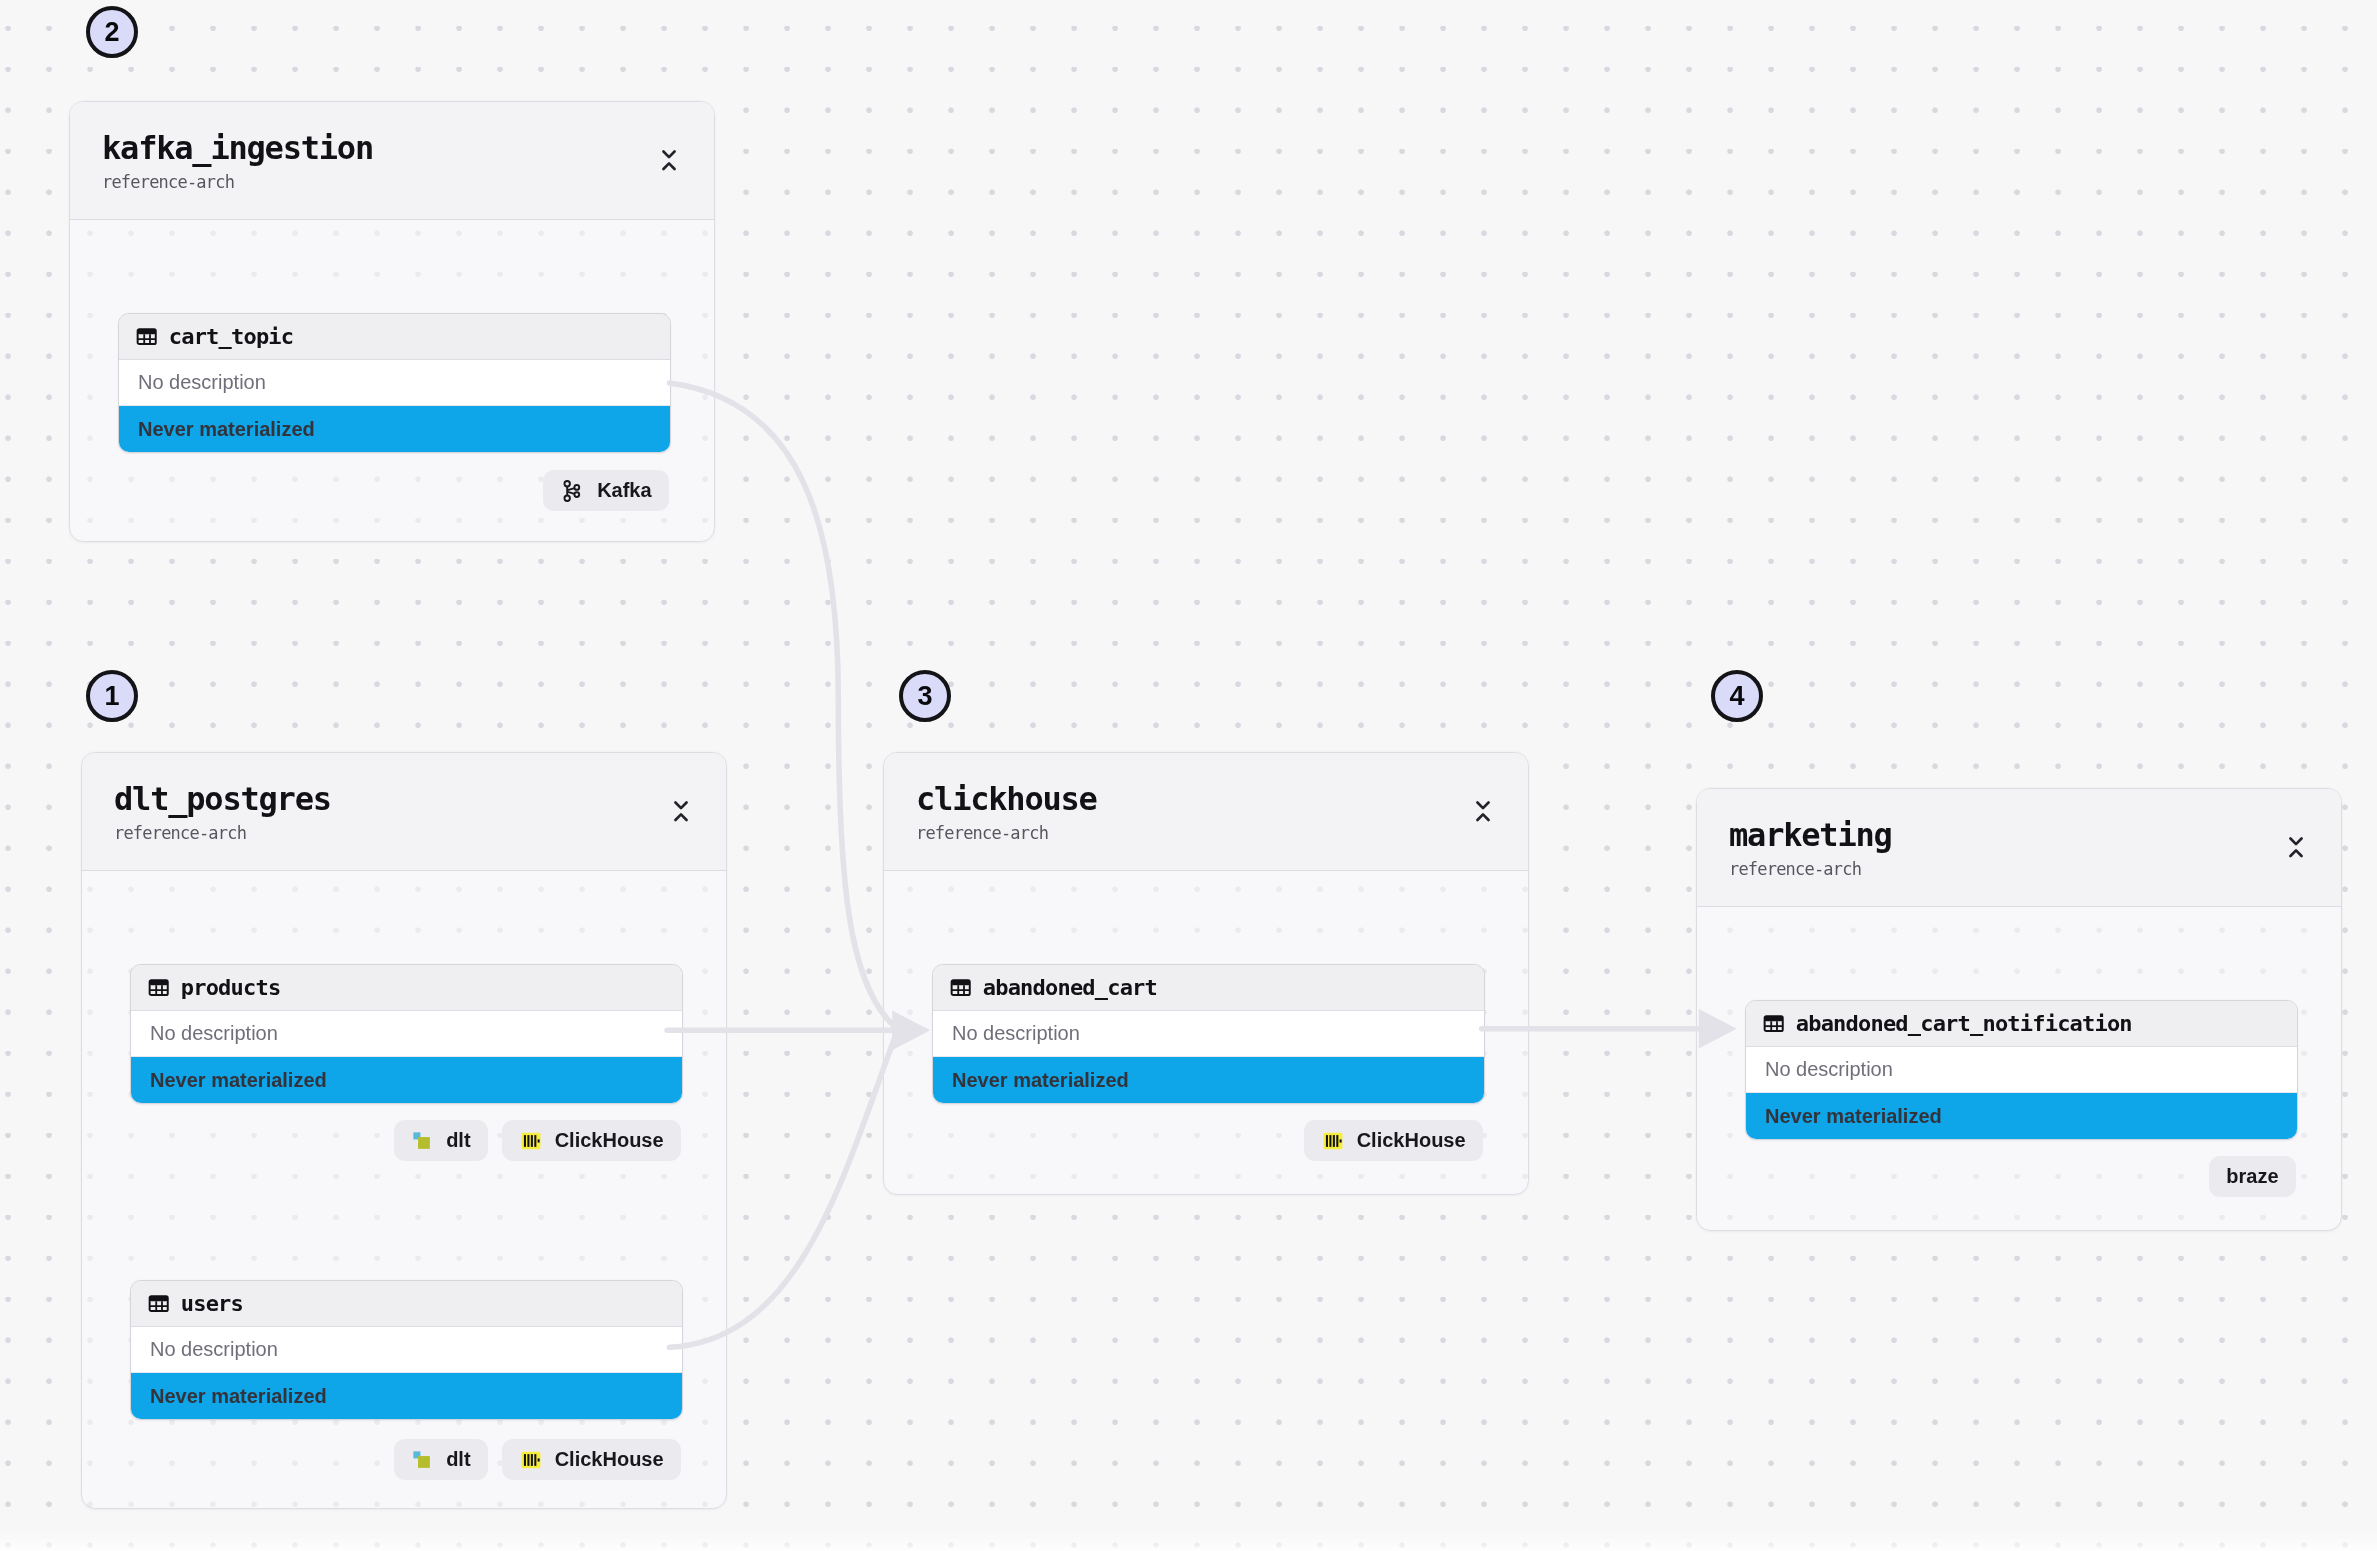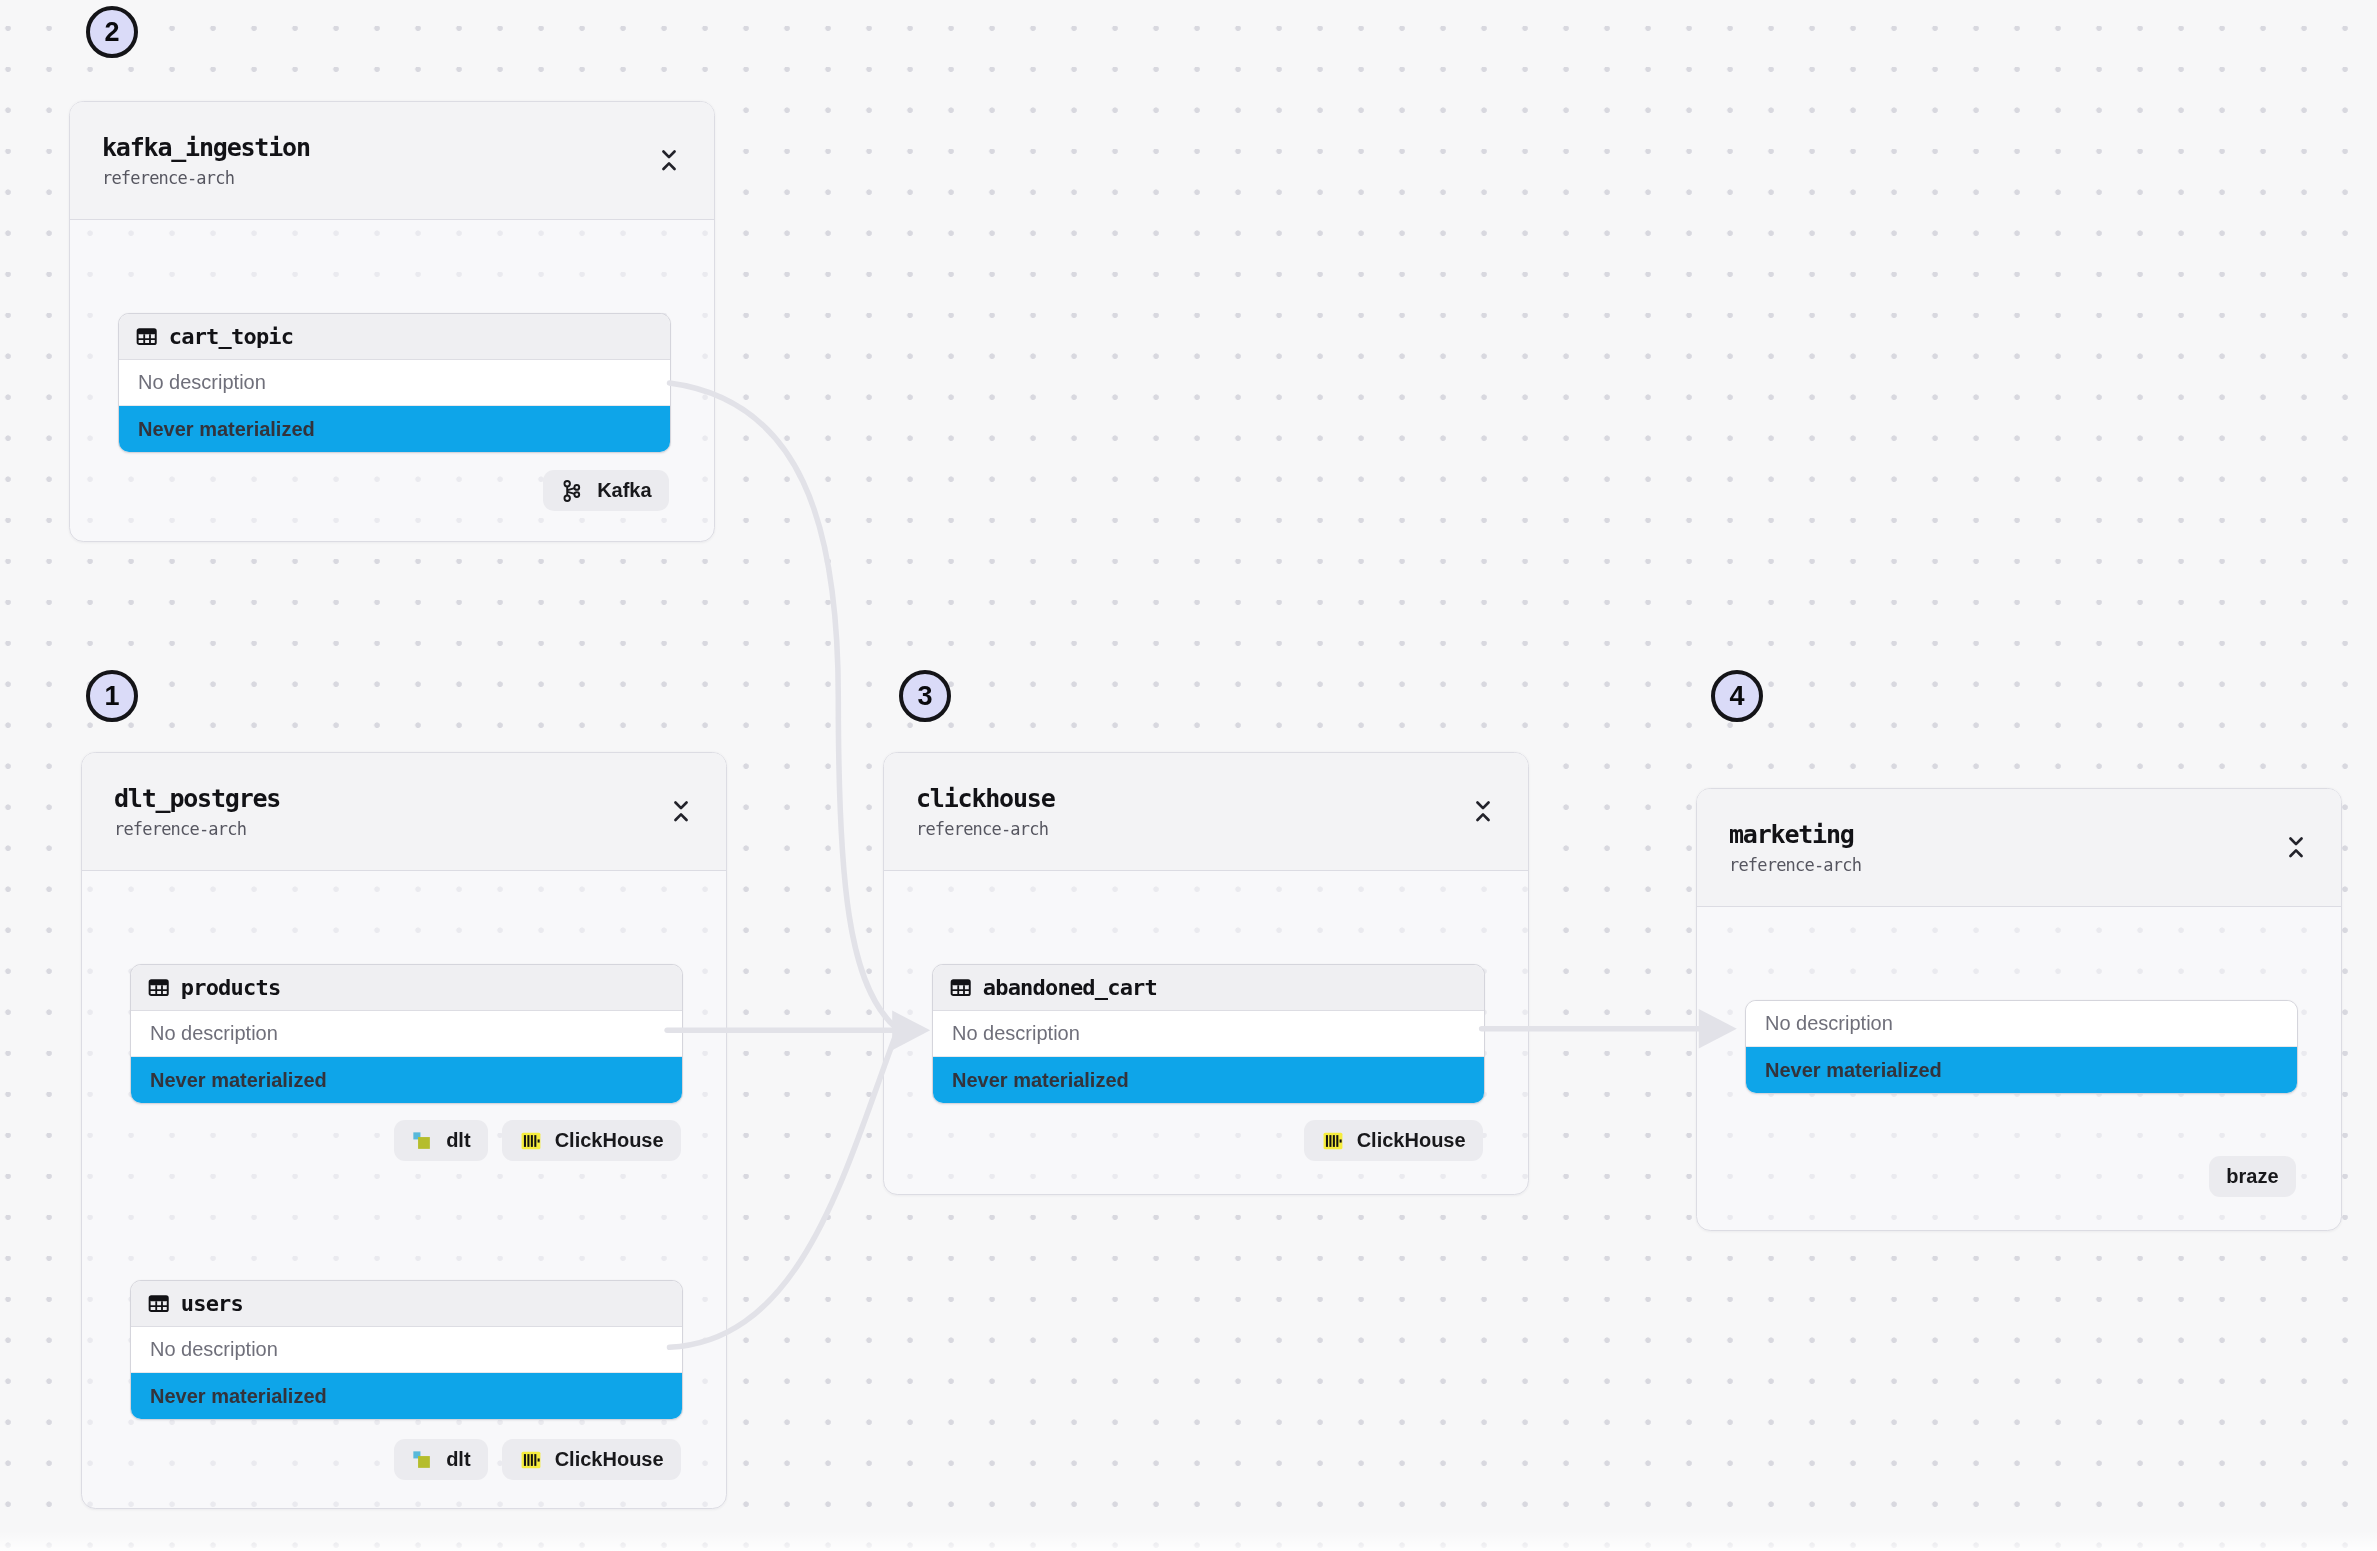--- a/index.html
+++ b/index.html
@@ -26,21 +26,21 @@
   }
   .group-header {
     position:absolute; left:0; right:0; top:0; height:118px; box-sizing:border-box;
     background:#f3f3f5; border-bottom:1.6px solid #dcdce3;
     border-radius:12.7px 12.7px 0 0;
     display:flex; align-items:center; justify-content:space-between;
     padding:0 33px 0 32px;
   }
   .g-title {
     font-family:"DejaVu Sans Mono","Liberation Mono",monospace;
-    font-weight:bold; font-size:25px; color:#121216; letter-spacing:-1.2px;
+    font-weight:bold; font-size:32px; color:#121216; letter-spacing:-1.2px;
   }
   .g-sub {
     font-family:"DejaVu Sans Mono","Liberation Mono",monospace;
     font-size:17px; color:#565660; margin-top:5.5px; letter-spacing:-0.8px;
   }
   .collapse-btn {
     background:none; border:none; padding:0; cursor:pointer;
     display:flex; align-items:center; justify-content:center;
   }
 
@@ -332,20 +332,32 @@
           <svg width="24" height="28.5" viewBox="0 0 30 36">
               <g fill="none" stroke="#22222a" stroke-width="3.4" stroke-linecap="round" stroke-linejoin="round">
                 <polyline points="8,7 15,14 22,7"></polyline>
                 <polyline points="8,29 15,22 22,29"></polyline>
               </g>
             </svg>
         </span>
       </button>
     </header>
     <div class="asset" style="top:211px;">
+      <div class="a-name">
+        <span class="icon">
+          <svg width="21.4" height="21.4" viewBox="0 0 26 26">
+              <rect x="2" y="4" width="22" height="18" rx="2" fill="none" stroke="#121216" stroke-width="2.4"></rect>
+              <rect x="2" y="4" width="22" height="6" rx="2" fill="#121216"></rect>
+              <line x1="2" y1="16" x2="24" y2="16" stroke="#121216" stroke-width="2.2"></line>
+              <line x1="10" y1="10" x2="10" y2="22" stroke="#121216" stroke-width="2.2"></line>
+              <line x1="17" y1="10" x2="17" y2="22" stroke="#121216" stroke-width="2.2"></line>
+            </svg>
+        </span>
+        <span>abandoned_cart_notification</span>
+      </div>
       <div class="a-desc">No description</div>
       <div class="a-status">Never materialized</div>
     </div>
     <div class="tags" style="top:367px;">
       <span class="tag">
         <span>braze</span>
       </span>
     </div>
   </section>
 

